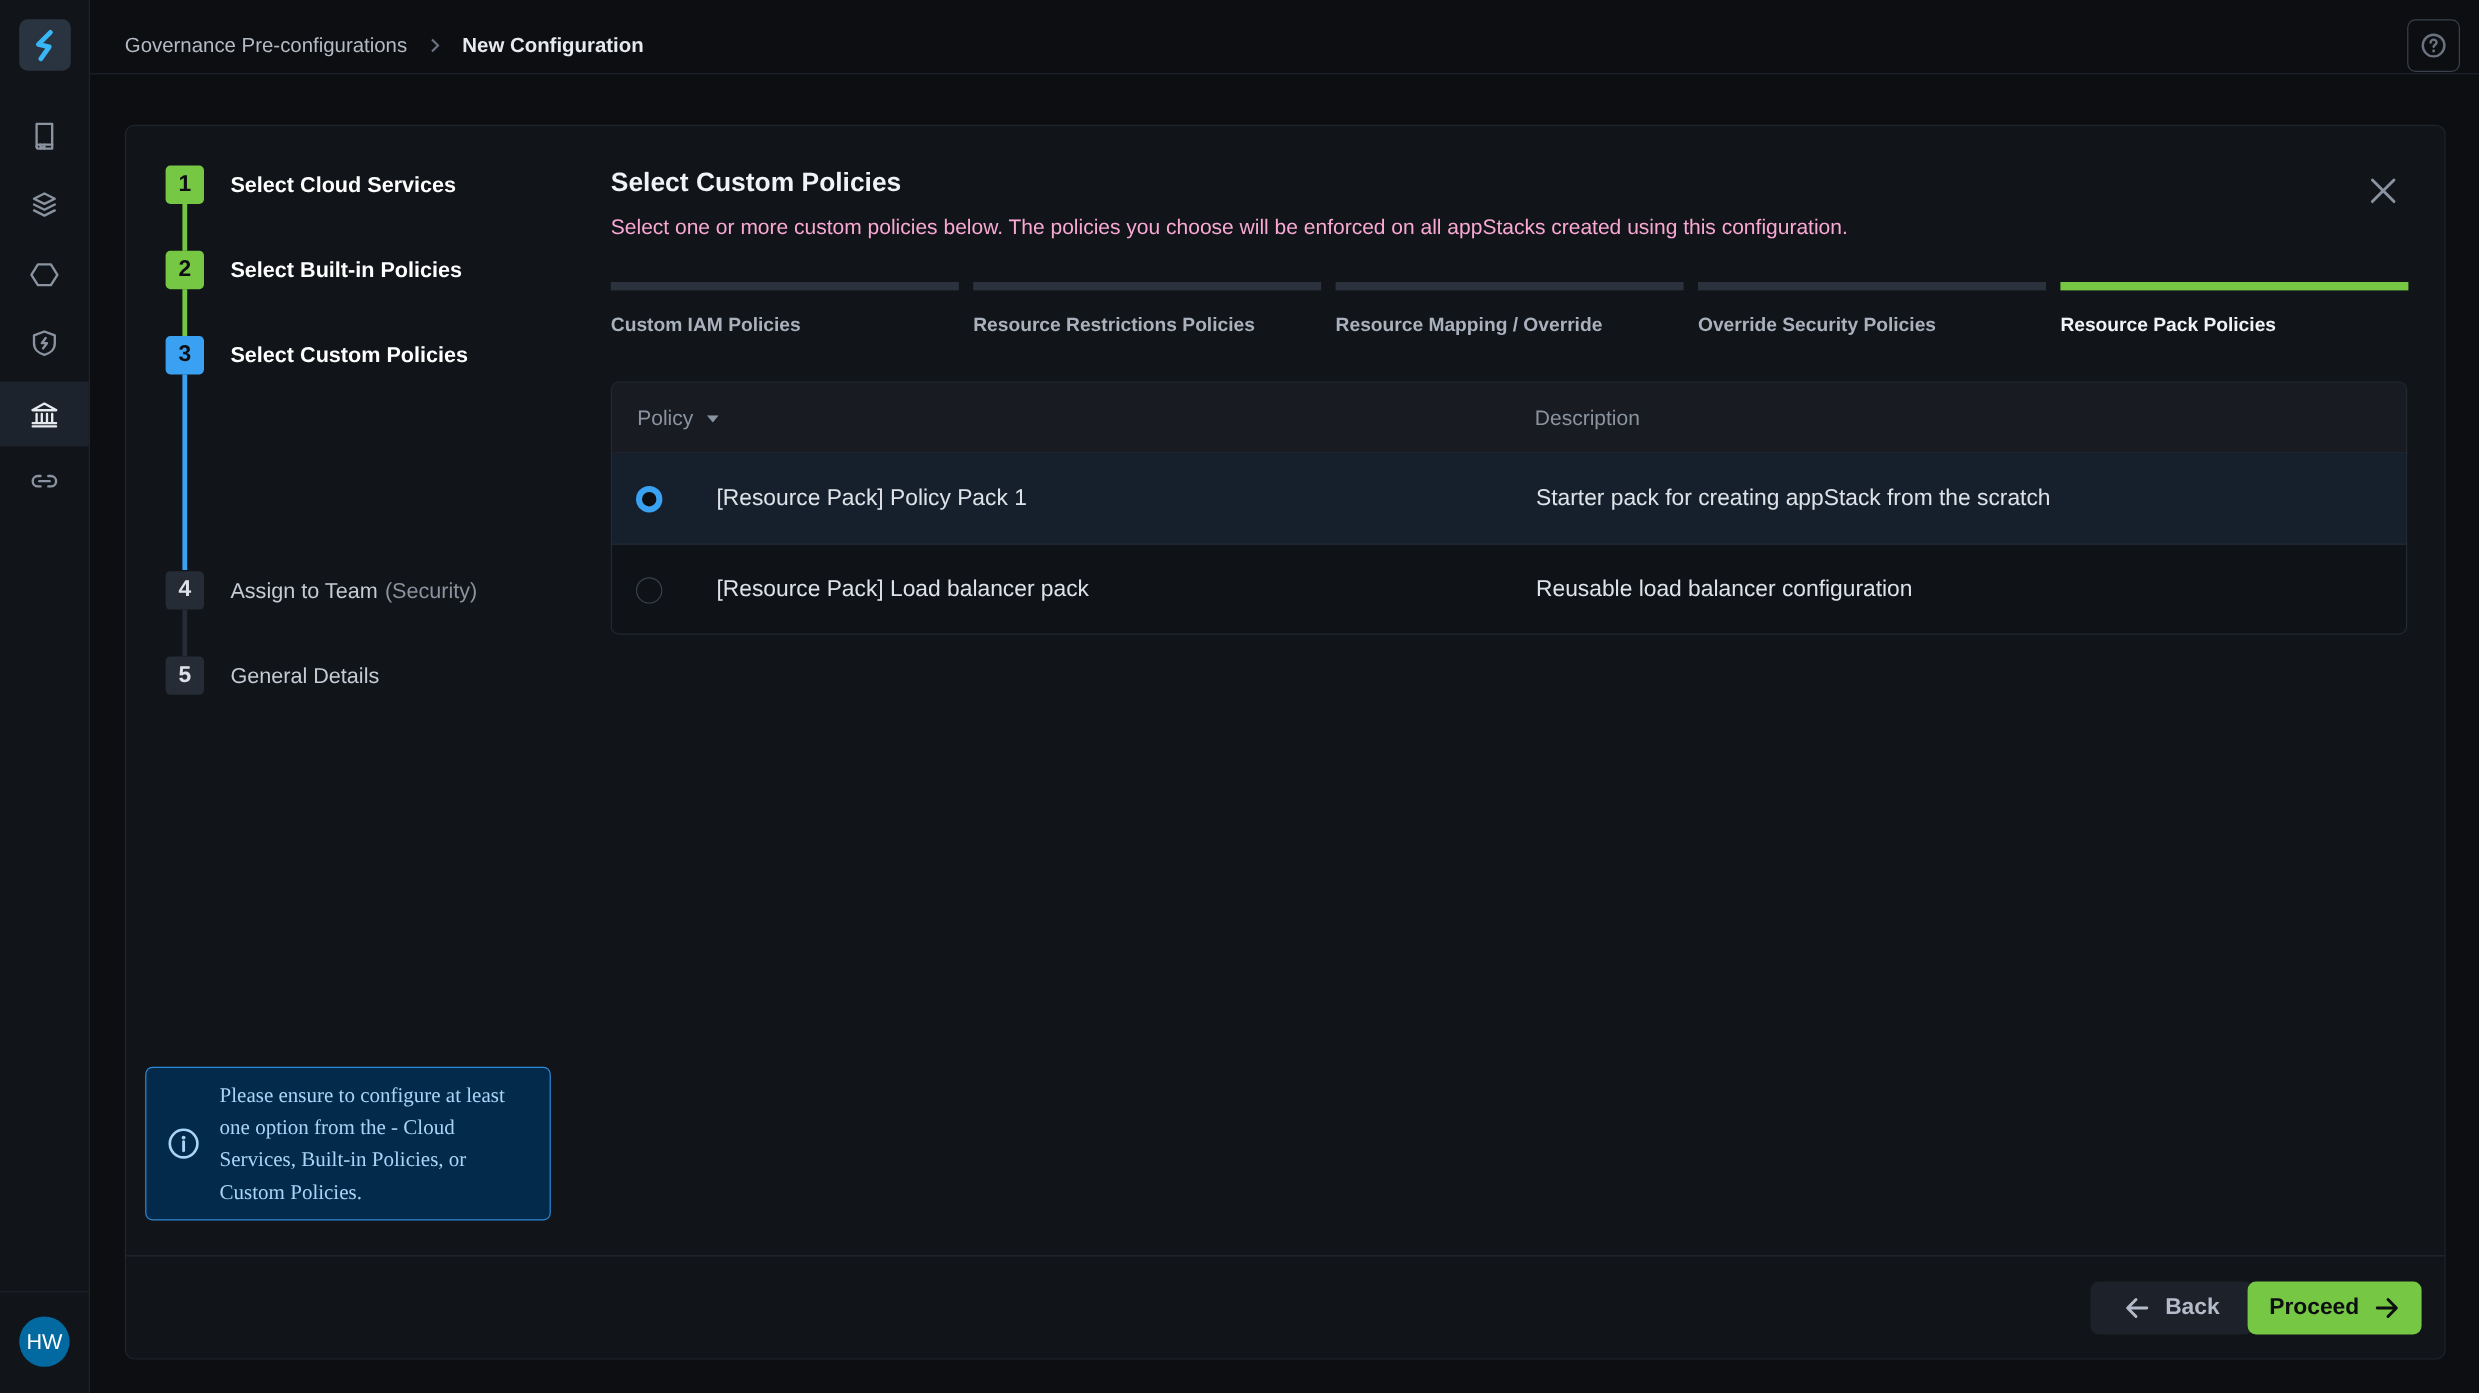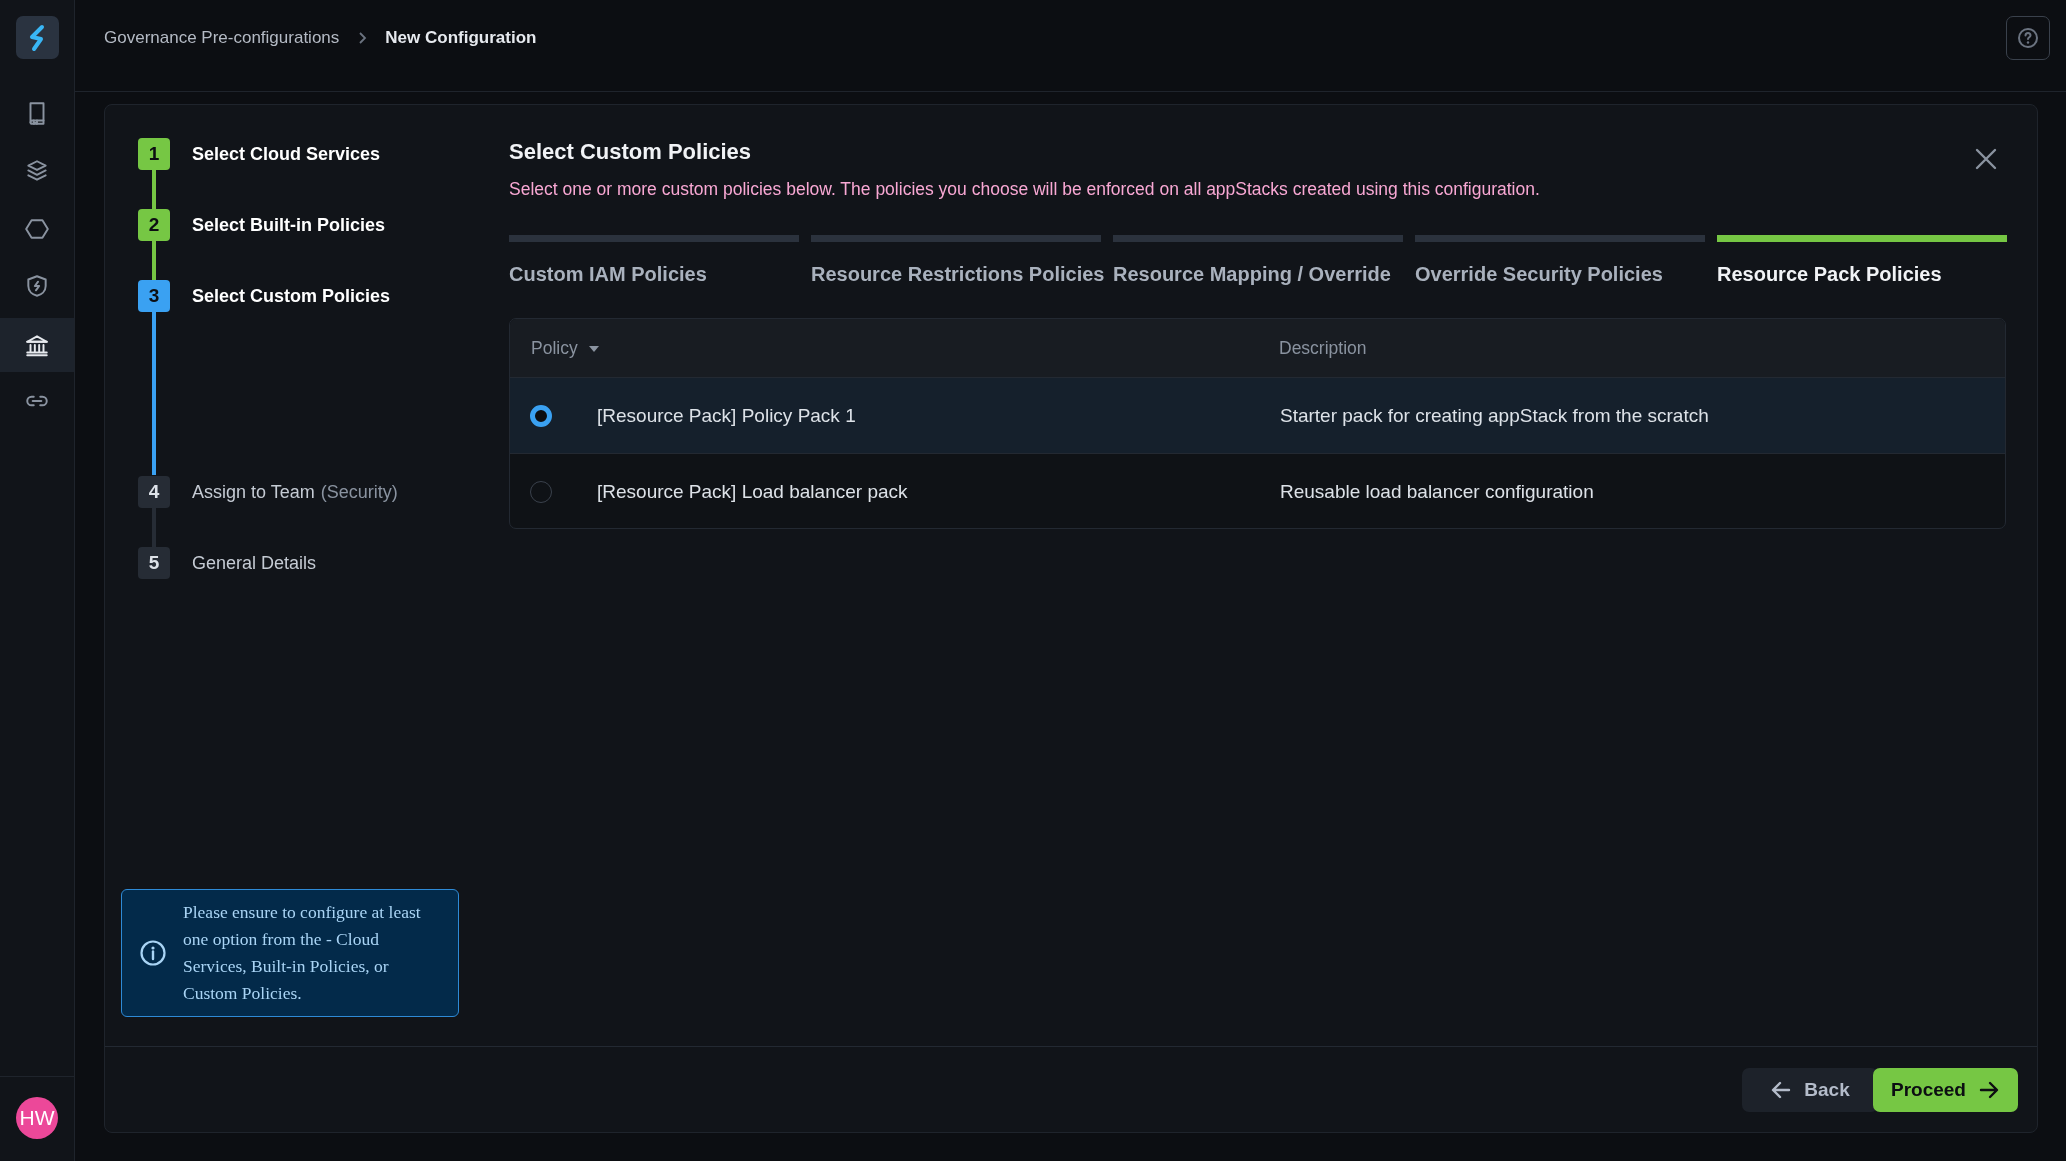--- a/index.html
+++ b/index.html
@@ -4,23 +4,23 @@
 <style>
   * { box-sizing: border-box; margin: 0; padding: 0; }
   html, body { width: 2066px; height: 1161px; background: #0c0e12; overflow: hidden; font-family: "Liberation Sans", sans-serif; color: #e6e9ee; }
   .sidebar { position: absolute; left: 0; top: 0; width: 75px; height: 1161px; background: #111419; border-right: 1px solid #1f242c; }
   .logo { position: absolute; left: 16px; top: 16px; width: 43px; height: 43px; border-radius: 7px; background: #2a3340; display: flex; align-items: center; justify-content: center; }
   .side-item { position: absolute; left: 0; width: 74px; height: 54px; display: flex; align-items: center; justify-content: center; }
   .side-item.active { background: #1d232c; }
   .side-item svg { width: 26px; height: 26px; stroke: #8a93a0; fill: none; stroke-width: 1.8; stroke-linecap: round; stroke-linejoin: round; }
   .side-item.active svg { stroke: #e6e9ee; }
   .side-divider { position: absolute; left: 0; top: 1076px; width: 74px; height: 1px; background: #1f242c; }
-  .avatar { position: absolute; left: 16px; top: 1097px; width: 42px; height: 42px; border-radius: 50%; background: #ec4899; color: #fff; font-size: 21px; display: flex; align-items: center; justify-content: center; }
-
-  .header { position: absolute; left: 75px; top: 0; right: 0; height: 92px; border-bottom: 1px solid #1f242c; background: #0c0e12; }
+  .avatar { position: absolute; left: 16px; top: 1097px; width: 42px; height: 42px; border-radius: 50%; background: #0369a1; color: #fff; font-size: 18px; display: flex; align-items: center; justify-content: center; }
+
+  .header { position: absolute; left: 75px; top: 0; right: 0; height: 62px; border-bottom: 1px solid #1f242c; background: #0c0e12; }
   .breadcrumb { position: absolute; left: 29px; top: 0; height: 75px; display: flex; align-items: center; font-size: 17px; }
   .crumb { color: #b4bac4; }
   .crumb.current { color: #e6e9ee; font-weight: bold; }
   .crumb-sep { margin: 0 18px; width: 10px; height: 14px; }
   .help-btn { position: absolute; right: 16px; top: 16px; width: 44px; height: 44px; border: 1.5px solid #3a414c; border-radius: 7px; display: flex; align-items: center; justify-content: center; }
 
   .card { position: absolute; left: 104px; top: 104px; width: 1934px; height: 1029px; background: #111419; border: 1px solid #1f242c; border-radius: 8px; }
 
   .step { position: absolute; left: 33px; display: flex; align-items: center; }
   .step-num { width: 32px; height: 32px; border-radius: 4px; font-size: 19px; font-weight: bold; color: #0c0e12; display: flex; align-items: center; justify-content: center; }
@@ -36,21 +36,21 @@
   .info-icon { margin-left: 17px; width: 28px; height: 28px; flex: none; }
   .info-text { margin-left: 16px; color: #a9d4f5; font-size: 17.5px; line-height: 27px; width: 260px; }
 
   .title { position: absolute; left: 404px; top: 34px; font-size: 22px; font-weight: bold; color: #f1f3f6; }
   .subtitle { position: absolute; left: 404px; top: 74px; font-size: 17.5px; color: #f9a8d4; }
   .close-btn { position: absolute; left: 1865px; top: 38px; width: 32px; height: 32px; display: flex; align-items: center; justify-content: center; }
 
   .tab { position: absolute; top: 130px; width: 290px; height: 60px; }
   .tab-bar { position: absolute; left: 0; top: 0; width: 100%; height: 7px; background: #2b323d; }
   .tab.active .tab-bar { background: #76c744; }
-  .tab-label { position: absolute; left: 0; top: 28px; font-size: 20px; font-weight: bold; color: #a9b1bd; white-space: nowrap; }
+  .tab-label { position: absolute; left: 0; top: 28px; font-size: 16px; font-weight: bold; color: #a9b1bd; white-space: nowrap; }
   .tab.active .tab-label { color: #f1f3f6; }
 
   .table { position: absolute; left: 404px; top: 213px; width: 1497px; height: 211px; border: 1px solid #232932; border-radius: 7px; overflow: hidden; background: #0f1216; }
   .thead { position: absolute; left: 0; top: 0; width: 100%; height: 59px; background: #181c22; border-bottom: 1px solid #232932; }
   .th { position: absolute; top: 0; height: 59px; display: flex; align-items: center; font-size: 17.5px; color: #8a93a0; }
   .trow { position: absolute; left: 0; width: 100%; height: 76px; border-bottom: 1px solid #232932; }
   .trow.selected { background: #15202c; }
   .radio { position: absolute; left: 20px; top: 27px; width: 22px; height: 22px; border-radius: 50%; border: 1.5px solid #3a414c; }
   .radio.checked { border: 5px solid #3aa1f2; background: #0c0e12; }
   .td { position: absolute; top: 0; height: 76px; display: flex; align-items: center; font-size: 19px; color: #dde2e8; }

